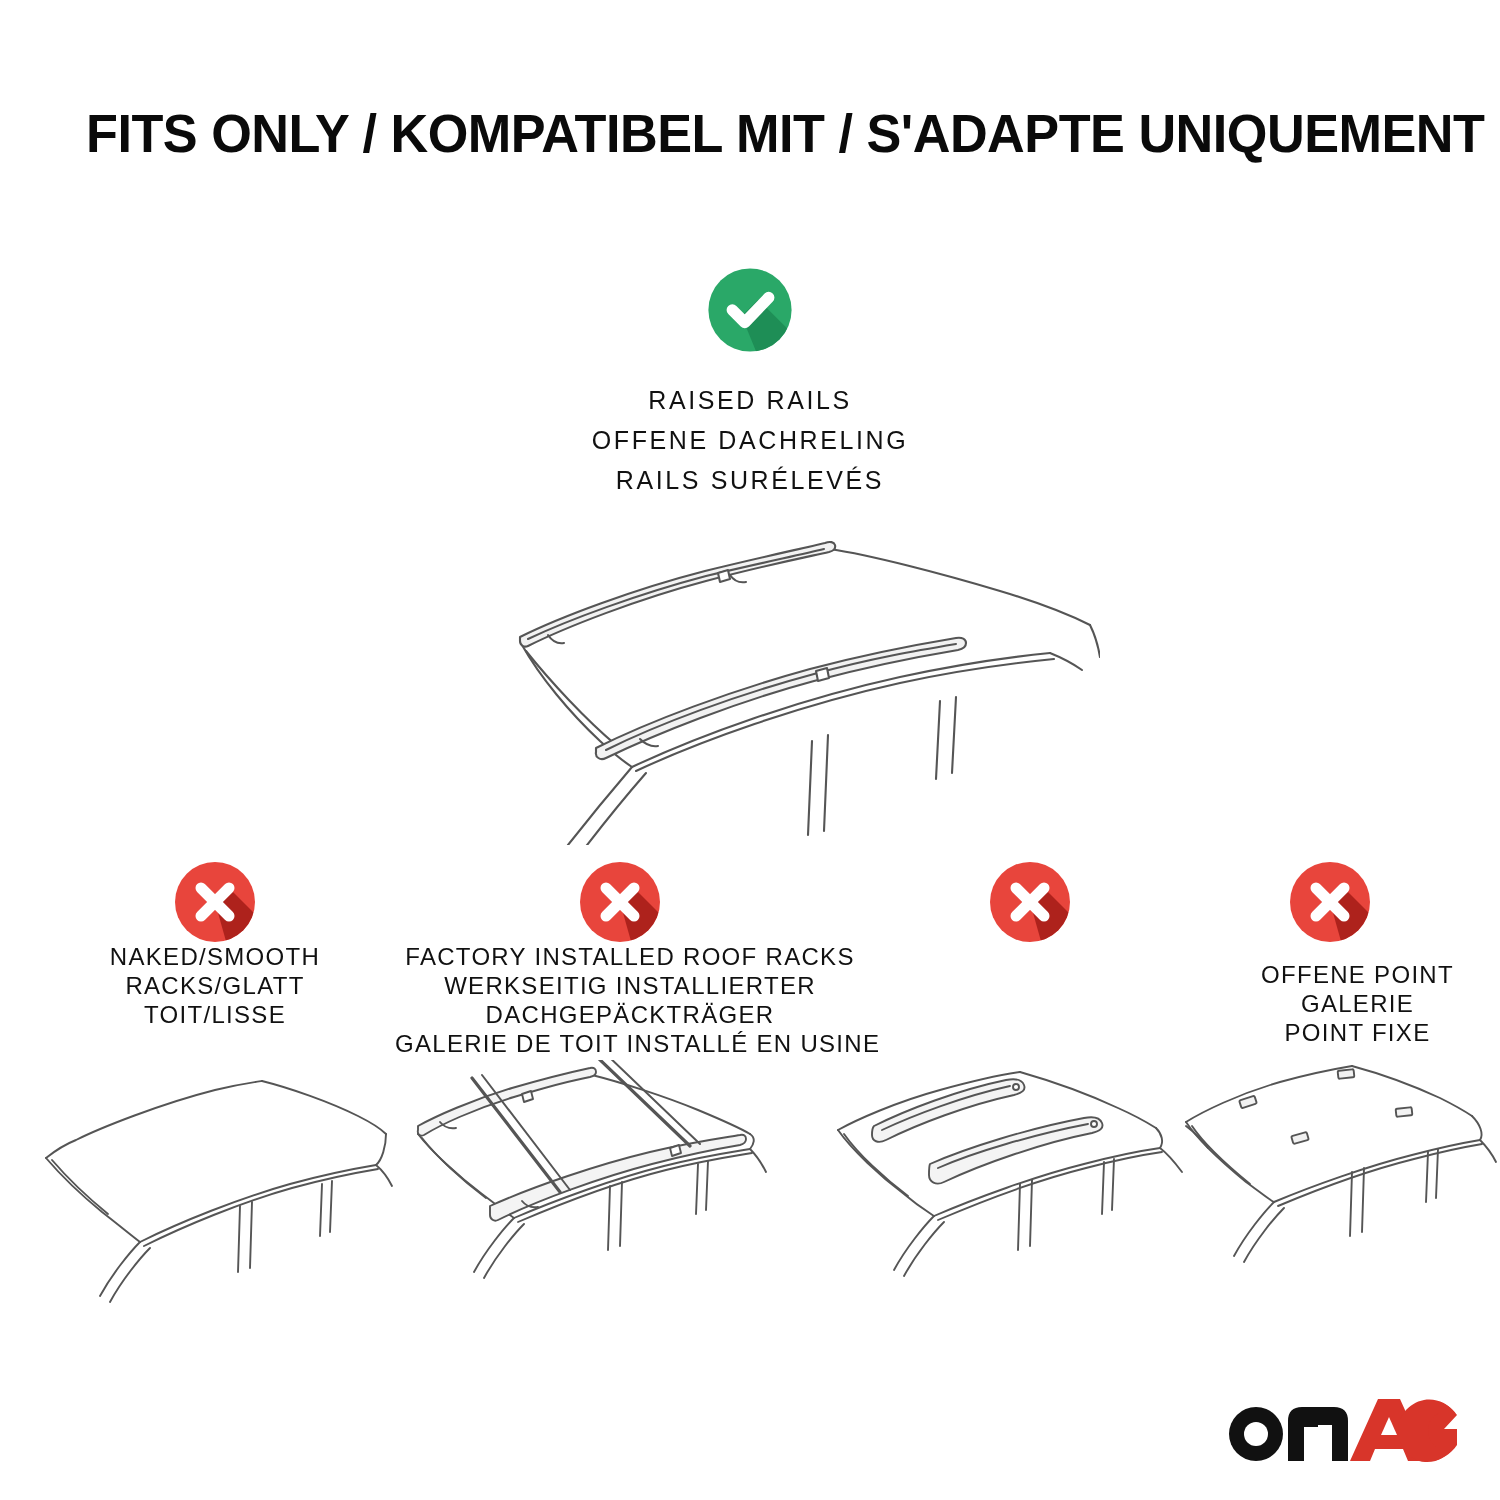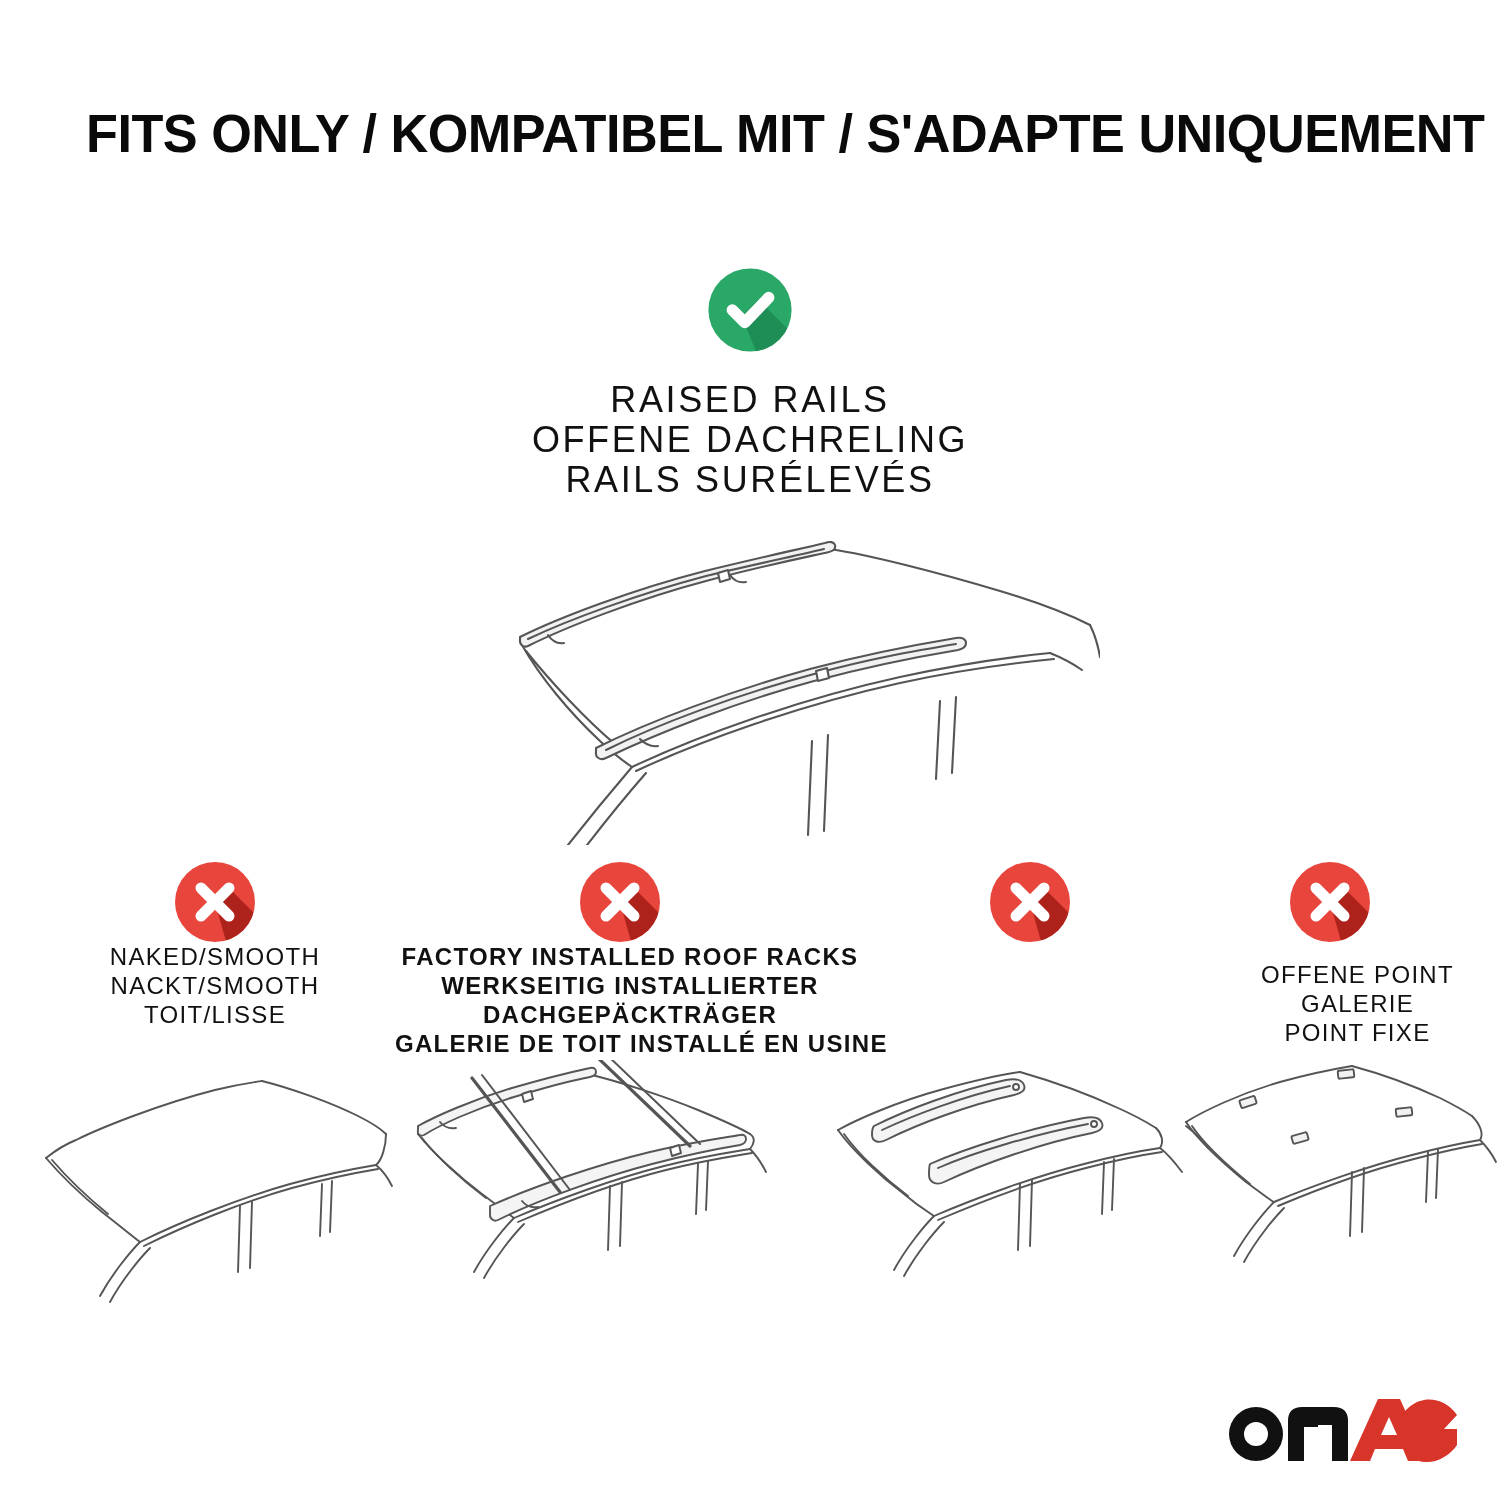--- a/index.html
+++ b/index.html
@@ -39,26 +39,26 @@
     font-family:"Liberation Sans", sans-serif;
     font-weight:normal;
     color:#111111;
     letter-spacing:2.0px;
     white-space:nowrap;
   }
   .label .ln{display:block;}
 
   .ok-label{
     left:430px; top:380px; width:640px;
-    font-size:36px; line-height:40px; letter-spacing:2.6px;
+    font-size:25px; line-height:40px; letter-spacing:2.6px;
   }
 
   .no-label{ font-size:24px; line-height:29px; letter-spacing:1.3px; }
   .no-label.c1{ left:40px;  top:942px;  width:350px;text-align:center; }
-  .no-label.c2{ left:395px; top:942px;  width:470px;font-weight:bold; }
+  .no-label.c2{ left:395px; top:942px;  width:470px; }
   .no-label.c3{ left:860px; top:960px;  width:345px; }
   .no-label.c4{ left:1215px;top:960px;  width:285px; }
 
   
   .roof{position:absolute;}
   .roof svg{display:block;width:100%;height:100%;}
 
   
   .logo{position:absolute; left:1222px; top:1393px; width:235px; height:72px;}
   .logo svg{display:block;width:100%;height:100%;}
@@ -152,21 +152,21 @@
       </g>
       <g stroke="#ffffff" stroke-width="11" stroke-linecap="round">
         <line x1="36" y1="36" x2="64" y2="64"></line>
         <line x1="64" y1="36" x2="36" y2="64"></line>
       </g>
     </svg>
   </div>
 
   <div class="label no-label c1">
     <span class="ln">NAKED/SMOOTH</span>
-    <span class="ln">NACKT/SMOOTH</span>
+    <span class="ln">RACKS/GLATT</span>
     <span class="ln">TOIT/LISSE</span>
   </div>
 
   <div class="roof" style="left:40px;top:1060px;width:370px;height:250px;">
     <svg viewBox="0 0 370 250" xmlns="http://www.w3.org/2000/svg">
       <g fill="none" stroke="#555555" stroke-width="1.9" stroke-linecap="round" stroke-linejoin="round">
         <path d="M6 98 C 16 90 26 84 36 80 C 60 68 120 44 175 30 C 200 24 215 22 222 21"></path>
         <path d="M222 21 C 250 28 290 42 318 56 C 334 64 342 70 346 74"></path>
         <path d="M6 98 C 18 112 40 134 62 152 C 80 166 92 176 100 182"></path>
         <path d="M100 182 C 140 162 200 138 250 124 C 290 113 318 108 336 105"></path>

